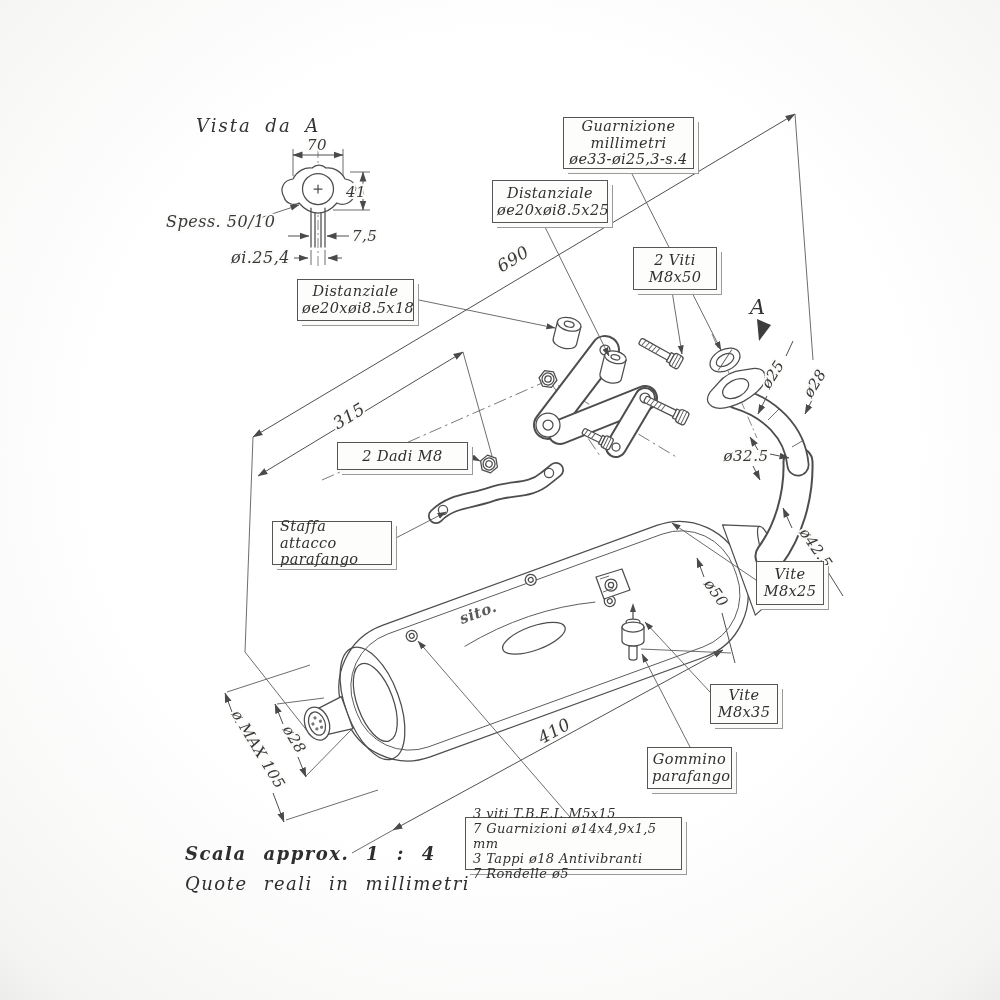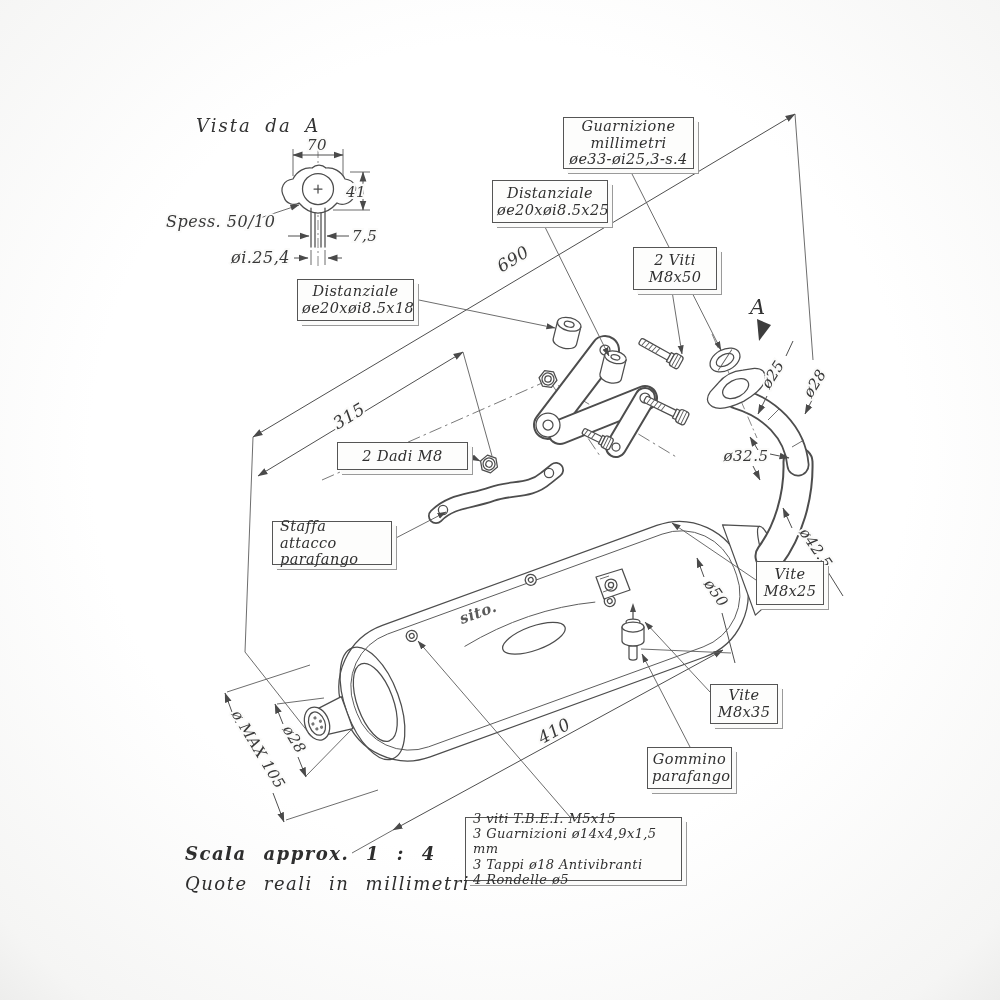--- a/index.html
+++ b/index.html
@@ -303,23 +303,23 @@
   <div>M8x25</div>
 </div>
 <div class="callout" style="left:710px;top:684px;width:68px;height:40px;">
   <div>Vite</div>
   <div>M8x35</div>
 </div>
 <div class="callout" style="left:647px;top:747px;width:85px;height:42px;">
   <div>Gommino</div>
   <div>parafango</div>
 </div>
-<div class="callout left small" style="left:465px;top:817px;width:217px;height:64px;">
+<div class="callout left small" style="left:465px;top:817px;width:217px;height:53px;">
   <div>3 viti T.B.E.I. M5x15</div>
-  <div>3 Guarnizioni ø14x4,9x1,5 mm</div>
+  <div>7 Guarnizioni ø14x4,9x1,5 mm</div>
   <div>3 Tappi ø18 Antivibranti</div>
-  <div>4 Rondelle ø5</div>
+  <div>7 Rondelle ø5</div>
 </div>
 
 <div class="footer-note" style="top:843px;font-weight:bold;">Scala approx. 1 : 4</div>
 <div class="footer-note" style="top:873px;">Quote reali in millimetri</div>
 
 </div>
 
 </body></html>

